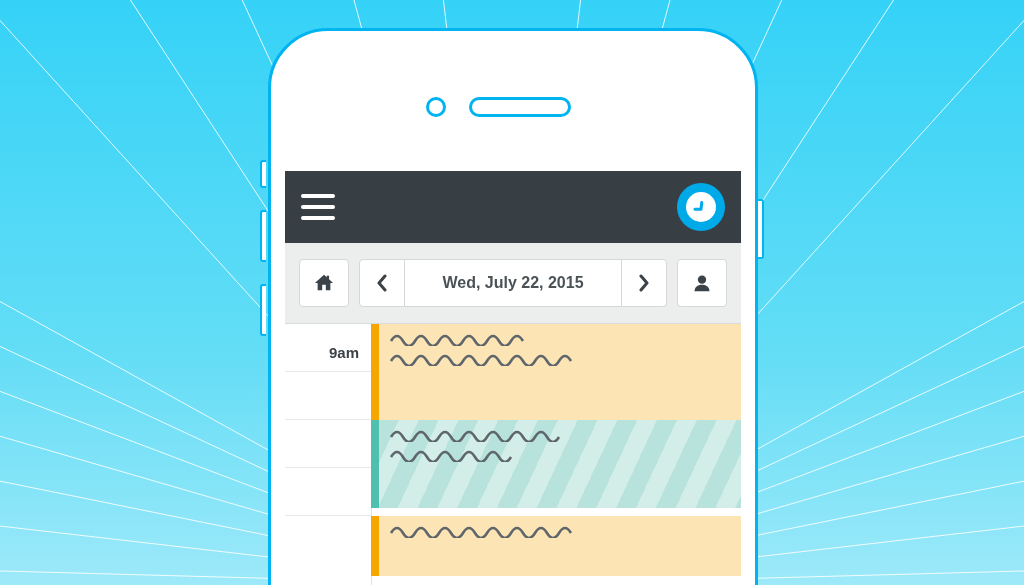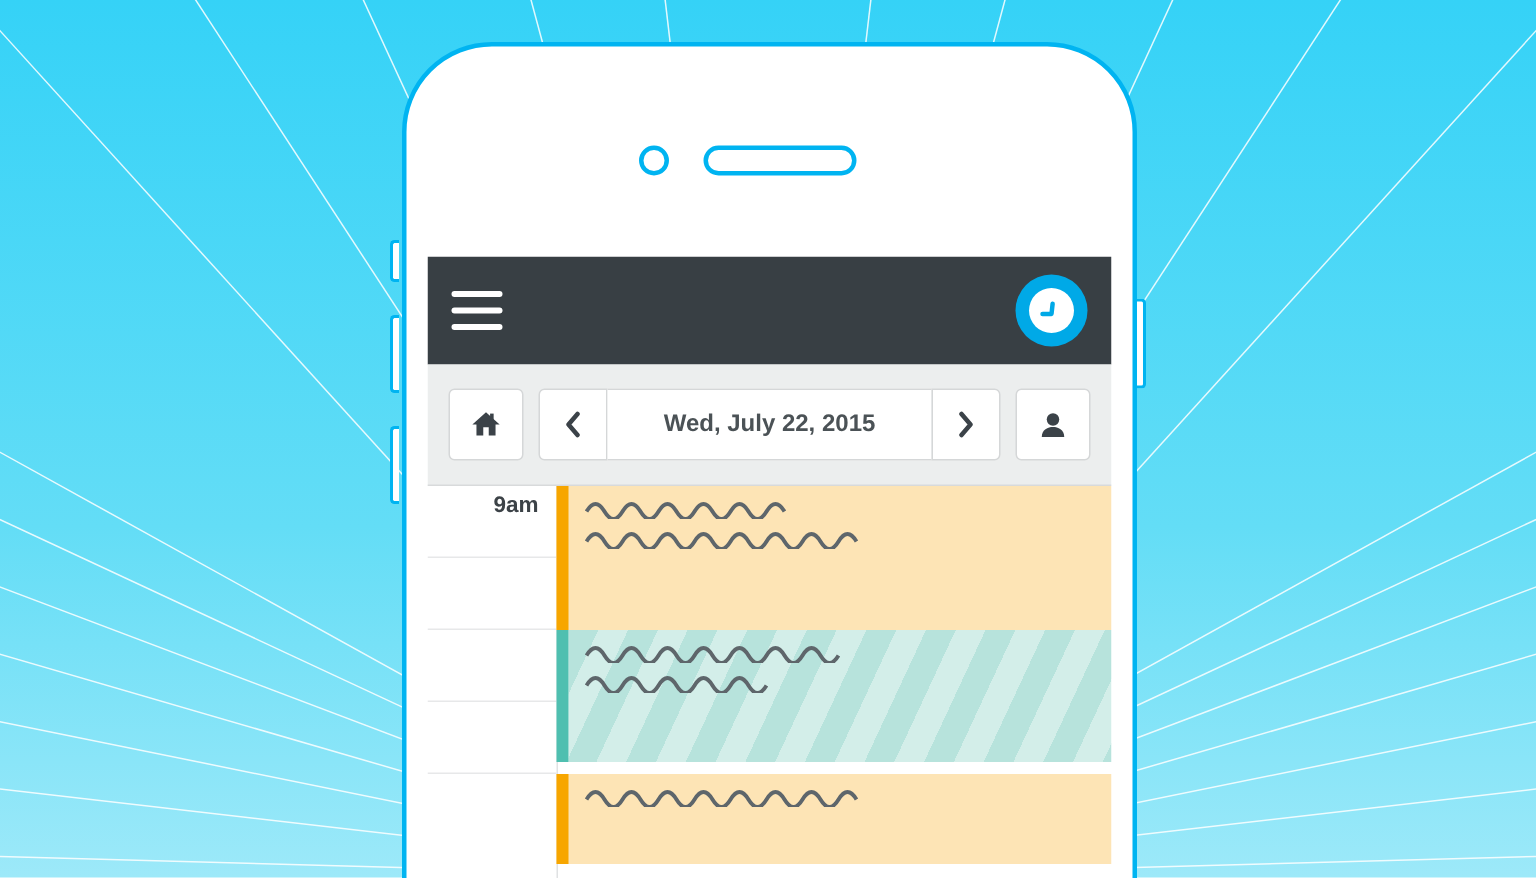--- a/index.html
+++ b/index.html
@@ -208,21 +208,21 @@
     width: 86px;
     bottom: 0;
     border-right: 1px solid #e0e2e3;
   }
   .time-slot {
     height: 48px;
     border-bottom: 1px solid #e7e8e9;
     display: flex;
     align-items: flex-start;
     justify-content: flex-end;
-    padding: 4px 12px 0 0;
+    padding: 20px 12px 0 0;
     font-size: 15px;
     font-weight: 700;
     color: #3c4247;
     box-sizing: border-box;
   }
   .time-slot.minor { font-weight: 400; color: transparent; }
 
   .events {
     position: absolute;
     left: 86px;

